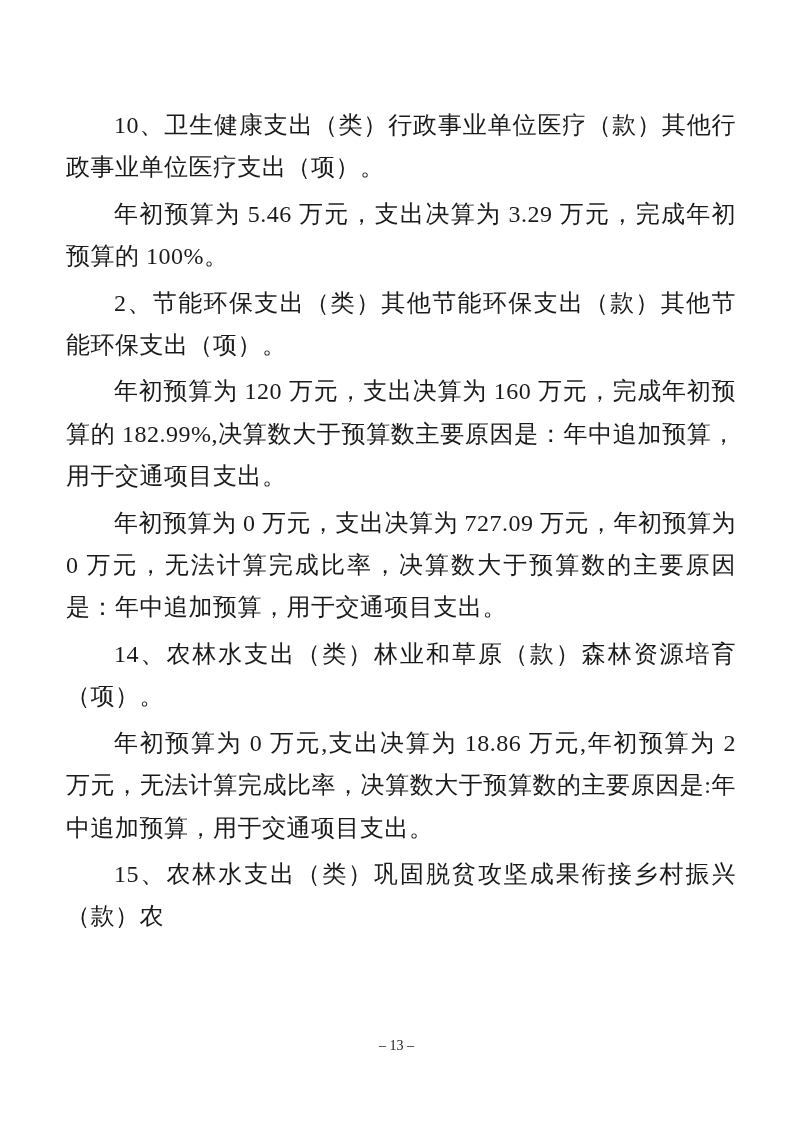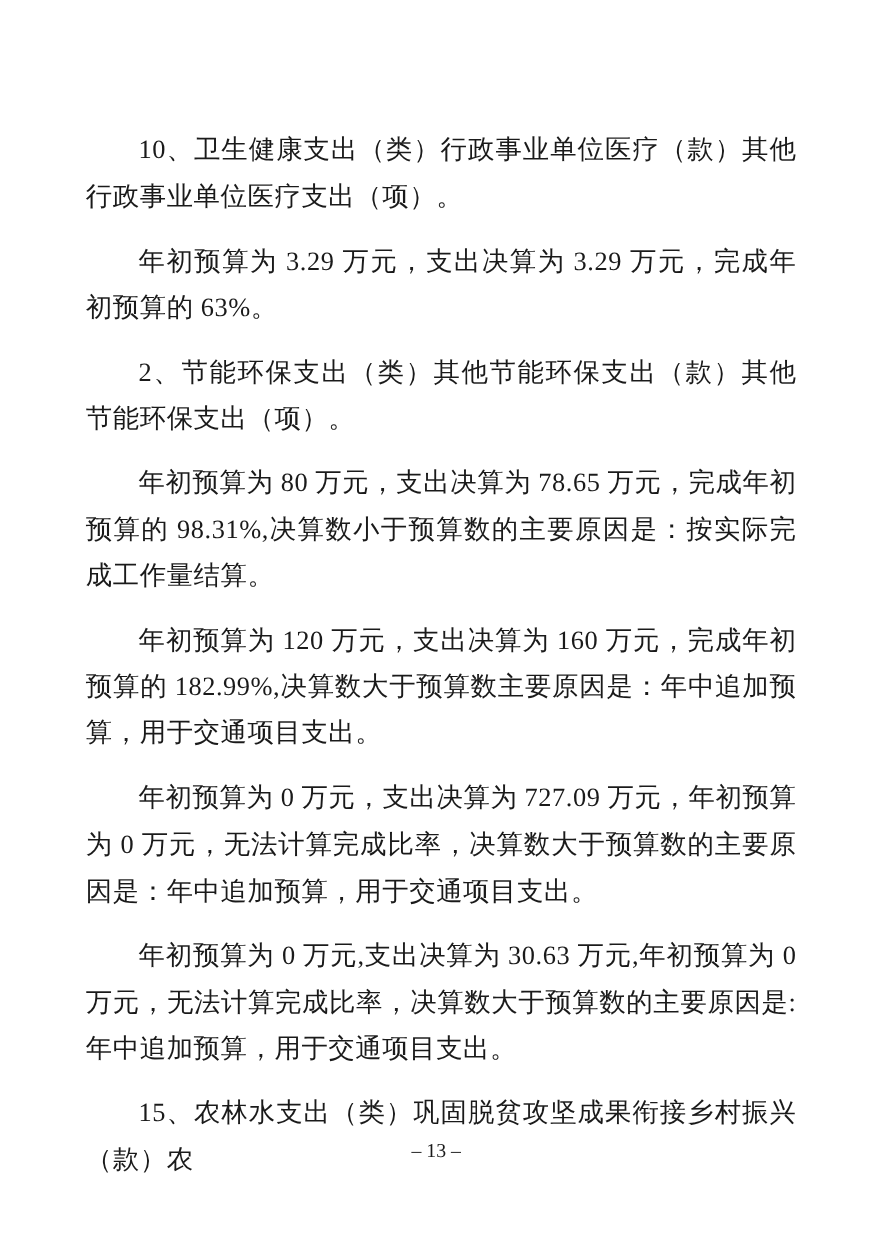--- a/index.html
+++ b/index.html
@@ -23,49 +23,49 @@
     background: #ffffff;
   }
   .content {
     position: absolute;
     left: 62px;
     top: 100px;
     width: 678px;
     color: #1a1a1a;
   }
   .content p {
-    margin: 16px;
+    margin: 4px;
     padding: 0;
     font-size: 24px;
     line-height: 42.4px;
     text-indent: 2em;
     text-align: justify;
     letter-spacing: 0.5px;
     word-break: break-all;
   }
   .footer {
     position: absolute;
     left: 0;
     top: 1038px;
     width: 793px;
     text-align: center;
-    font-size: 18px;
+    font-size: 14px;
     line-height: 16px;
     color: #1a1a1a;
     font-family: "Liberation Serif", "DejaVu Serif", serif;
   }
 </style>
 </head>
 <body>
 
 <div class="page">
   <div class="content">
     <p>10、卫生健康支出（类）行政事业单位医疗（款）其他行政事业单位医疗支出（项）。</p>
-    <p>年初预算为 3.29 万元，支出决算为 3.29 万元，完成年初预算的 63%。</p>
+    <p>年初预算为 5.46 万元，支出决算为 3.29 万元，完成年初预算的 100%。</p>
     <p>2、节能环保支出（类）其他节能环保支出（款）其他节能环保支出（项）。</p>
-    <p>年初预算为 80 万元，支出决算为 78.65 万元，完成年初预算的 98.31%,决算数小于预算数的主要原因是：按实际完成工作量结算。</p>
     <p>年初预算为 120 万元，支出决算为 160 万元，完成年初预算的 182.99%,决算数大于预算数主要原因是：年中追加预算，用于交通项目支出。</p>
     <p>年初预算为 0 万元，支出决算为 727.09 万元，年初预算为 0 万元，无法计算完成比率，决算数大于预算数的主要原因是：年中追加预算，用于交通项目支出。</p>
-    <p>年初预算为 0 万元,支出决算为 30.63 万元,年初预算为 0 万元，无法计算完成比率，决算数大于预算数的主要原因是:年中追加预算，用于交通项目支出。</p>
+    <p>14、农林水支出（类）林业和草原（款）森林资源培育（项）。</p>
+    <p>年初预算为 0 万元,支出决算为 18.86 万元,年初预算为 2 万元，无法计算完成比率，决算数大于预算数的主要原因是:年中追加预算，用于交通项目支出。</p>
     <p>15、农林水支出（类）巩固脱贫攻坚成果衔接乡村振兴（款）农</p>
   </div>
   <div class="footer">– 13 –</div>
 </div>
 
 </body></html>

